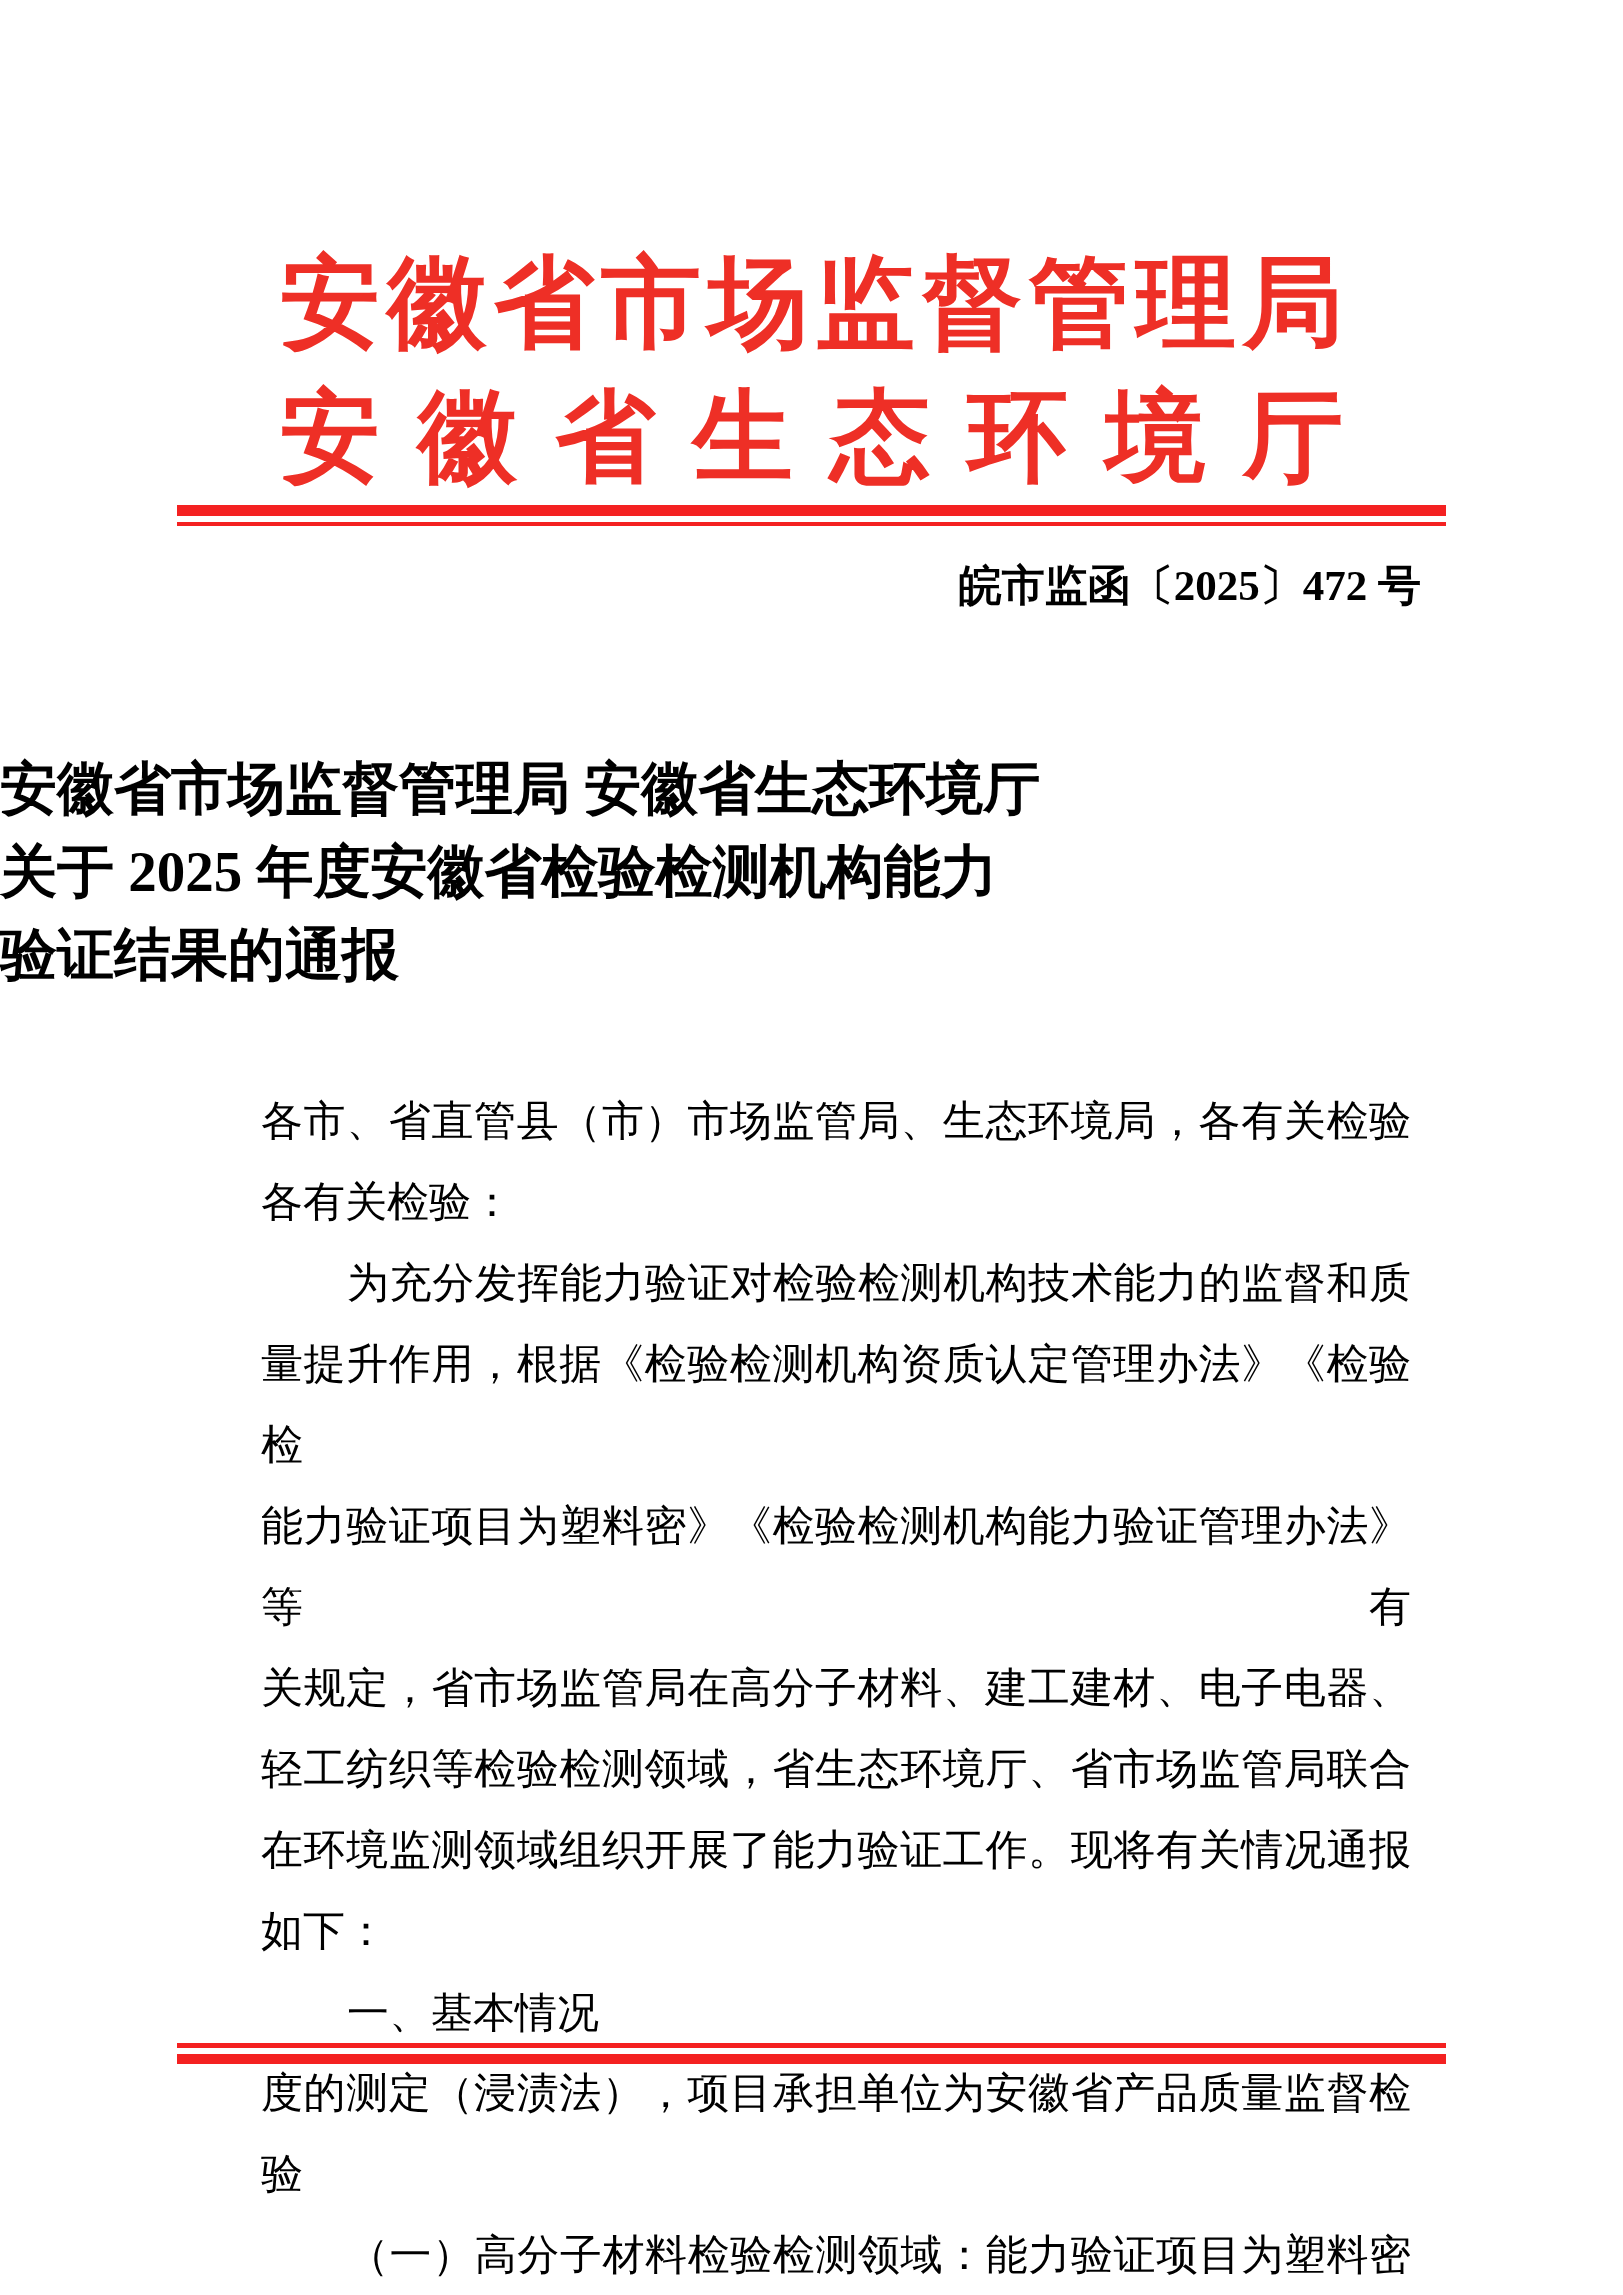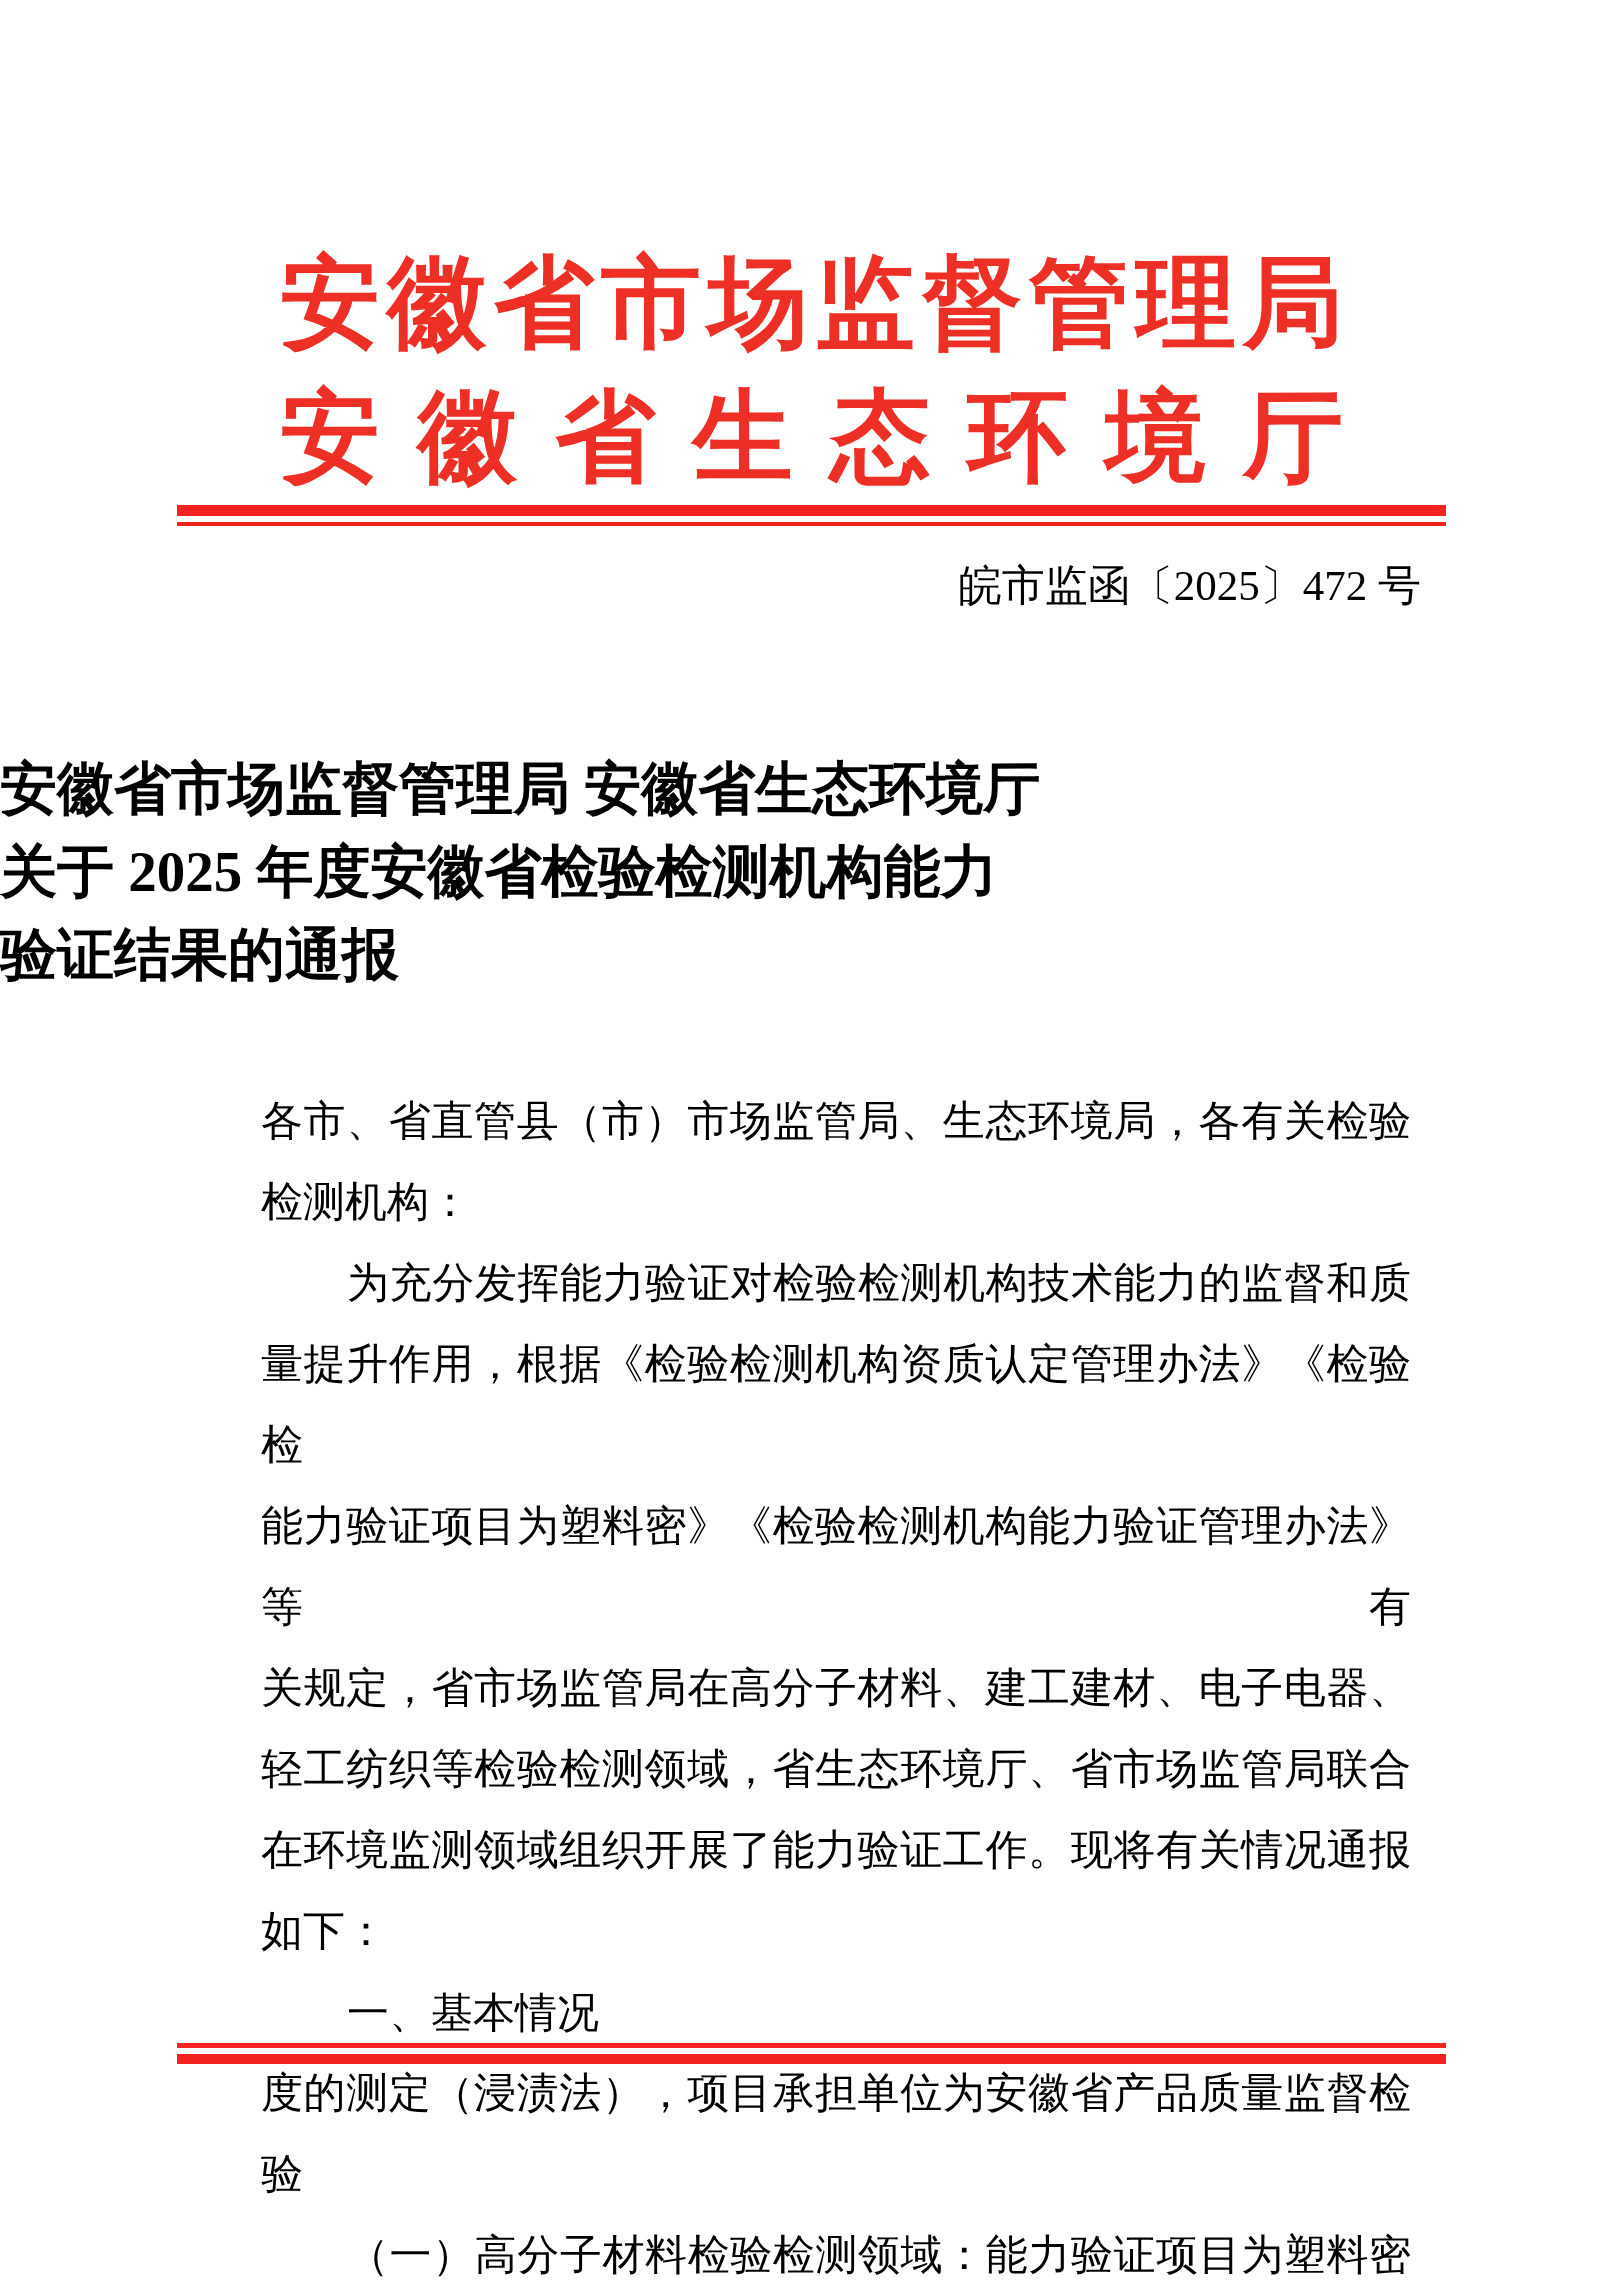--- a/index.html
+++ b/index.html
@@ -54,20 +54,21 @@
 
   
   .doc-number {
     position: absolute;
     top: 562px;
     right: 202px;
     font-size: 43px;
     line-height: 1.1;
     color: var(--ink);
     white-space: nowrap;
+    font-weight: bold;
   }
 
   
   .doc-title {
     position: absolute;
     top: 747px;
     left: 0;
     width: 100%;
     text-align: left;
   }
@@ -121,21 +122,21 @@
   <div class="doc-number">皖市监函〔2025〕472 号</div>
 
   <div class="doc-title">
     <div class="doc-title-line">安徽省市场监督管理局 安徽省生态环境厅</div>
     <div class="doc-title-line">关于 2025 年度安徽省检验检测机构能力</div>
     <div class="doc-title-line">验证结果的通报</div>
   </div>
 
   <div class="doc-body">
     <div class="body-line fill">各市、省直管县（市）市场监管局、生态环境局，各有关检验</div>
-    <div class="body-line">检测机构：</div>
+    <div class="body-line">各有关检验：</div>
     <div class="body-line fill indent">为充分发挥能力验证对检验检测机构技术能力的监督和质</div>
     <div class="body-line fill">量提升作用，根据《检验检测机构资质认定管理办法》《检验检</div>
     <div class="body-line fill">能力验证项目为塑料密》《检验检测机构能力验证管理办法》等有</div>
     <div class="body-line fill">关规定，省市场监管局在高分子材料、建工建材、电子电器、</div>
     <div class="body-line fill">轻工纺织等检验检测领域，省生态环境厅、省市场监管局联合</div>
     <div class="body-line fill">在环境监测领域组织开展了能力验证工作。现将有关情况通报</div>
     <div class="body-line">如下：</div>
     <div class="body-line heading indent">一、基本情况</div>
     <div class="body-line fill">度的测定（浸渍法），项目承担单位为安徽省产品质量监督检验</div>
     <div class="body-line fill indent">（一）高分子材料检验检测领域：能力验证项目为塑料密</div>

